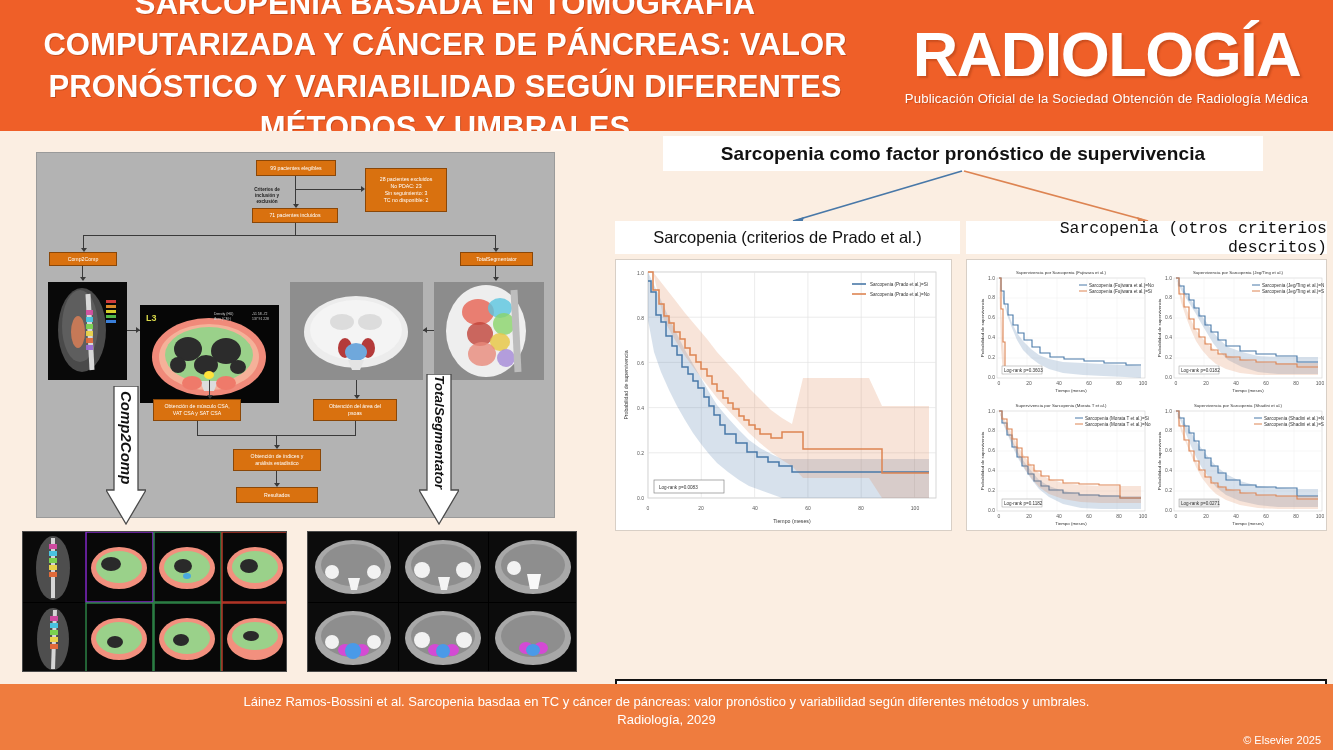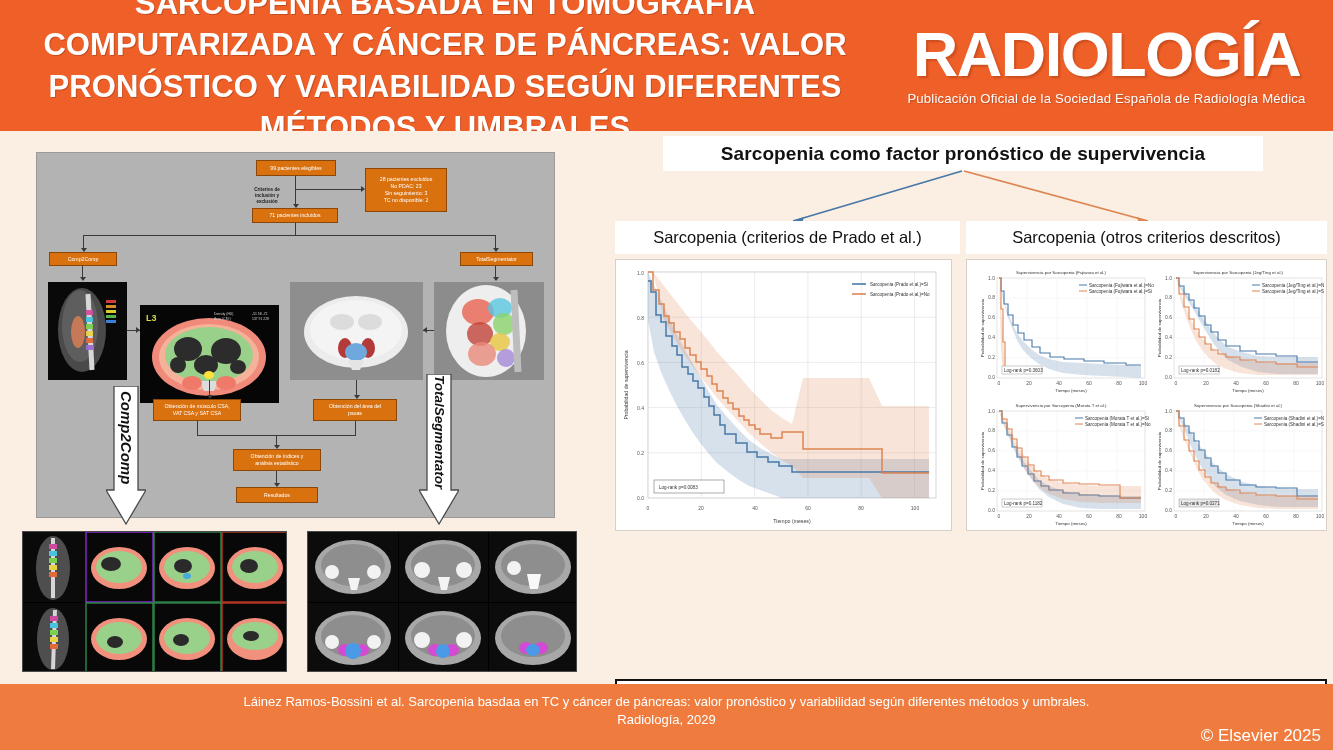--- a/index.html
+++ b/index.html
@@ -112,40 +112,40 @@
   .footer {
     position: absolute; left: 0; top: 684px; width: 1333px; height: 66px;
     background: #ef7c3e; color: #fff;
   }
   .footer-cite {
     padding: 9px 40px 0 40px; text-align: center;
     font-size: 13px; line-height: 1.35;
   }
   .footer-copy {
     position: absolute; right: 12px; bottom: 4px;
-    font-size: 17px; color: #fff; margin-top: 20px;
+    font-size: 11px; color: #fff; margin-top: 20px;
   }
 
   
   .km-axis-label { font-size: 5.2px; fill: #3a3a3a; font-family: "Liberation Sans", sans-serif; }
   .km-tick { font-size: 5px; fill: #555; font-family: "Liberation Sans", sans-serif; }
   .km-legend-txt { font-size: 4.6px; fill: #333; font-family: "Liberation Sans", sans-serif; }
   .km-title { font-size: 4.4px; fill: #333; font-family: "Liberation Sans", sans-serif; }
   .km-ann { font-size: 4.6px; fill: #333; font-family: "Liberation Sans", sans-serif; }
 </style>
 </head>
 <body>
 
 <div class="poster">
 
   <div class="header">
     <div class="header-title">SARCOPENIA BASADA EN TOMOGRAFÍA COMPUTARIZADA Y CÁNCER DE PÁNCREAS: VALOR PRONÓSTICO Y VARIABILIDAD SEGÚN DIFERENTES MÉTODOS Y UMBRALES</div>
     <div class="header-brand">
       <div class="brand-word">RADIOLOGÍA</div>
-      <div class="brand-sub">Publicación Oficial de la Sociedad Española de Radiología Médica</div>
+      <div class="brand-sub">Publicación Oficial de la Sociedad Obtención de Radiología Médica</div>
     </div>
   </div>
 
   <div class="body-area">
 
     <div class="flow-panel">
 
       <div class="fbox" style="left:219px; top:7px; width:80px; height:16px;">
         <span>99 pacientes elegibles</span>
       </div>
@@ -428,21 +428,21 @@
     <svg style="position:absolute; left:615px; top:38px; width:712px; height:68px;">
       <line x1="347" y1="2" x2="178" y2="52" stroke="#4878a8" stroke-width="1.8"></line>
       <polygon points="178,52 189,48 186,58" fill="#4878a8"></polygon>
       <line x1="349" y1="2" x2="533" y2="52" stroke="#dd8452" stroke-width="1.8"></line>
       <polygon points="533,52 522,48 525,58" fill="#dd8452"></polygon>
     </svg>
 
     <div class="wbox title-sub" style="left:615px; top:90px; width:345px; height:33px;">
       <span>Sarcopenia (criterios de Prado et al.)</span>
     </div>
-    <div class="wbox title-sub" style="left:966px; top:90px; width:361px; height:33px;">
+    <div class="wbox title-sub" style="left:966px; top:90px; width:361px; height:33px;font-family:Liberation Mono, monospace;">
       <span>Sarcopenia (otros criterios descritos)</span>
     </div>
 
     <div class="chart-card" style="left:615px; top:128px; width:337px; height:272px;">
       <svg width="335" height="270" viewBox="0 0 335 270">
         <rect x="0" y="0" width="335" height="270" fill="#ffffff"></rect>
 
         <rect x="32" y="12" width="288" height="226" fill="#ffffff" stroke="#cccccc" stroke-width=".8"></rect>
 
         <g stroke="#e4e4e4" stroke-width=".7">

